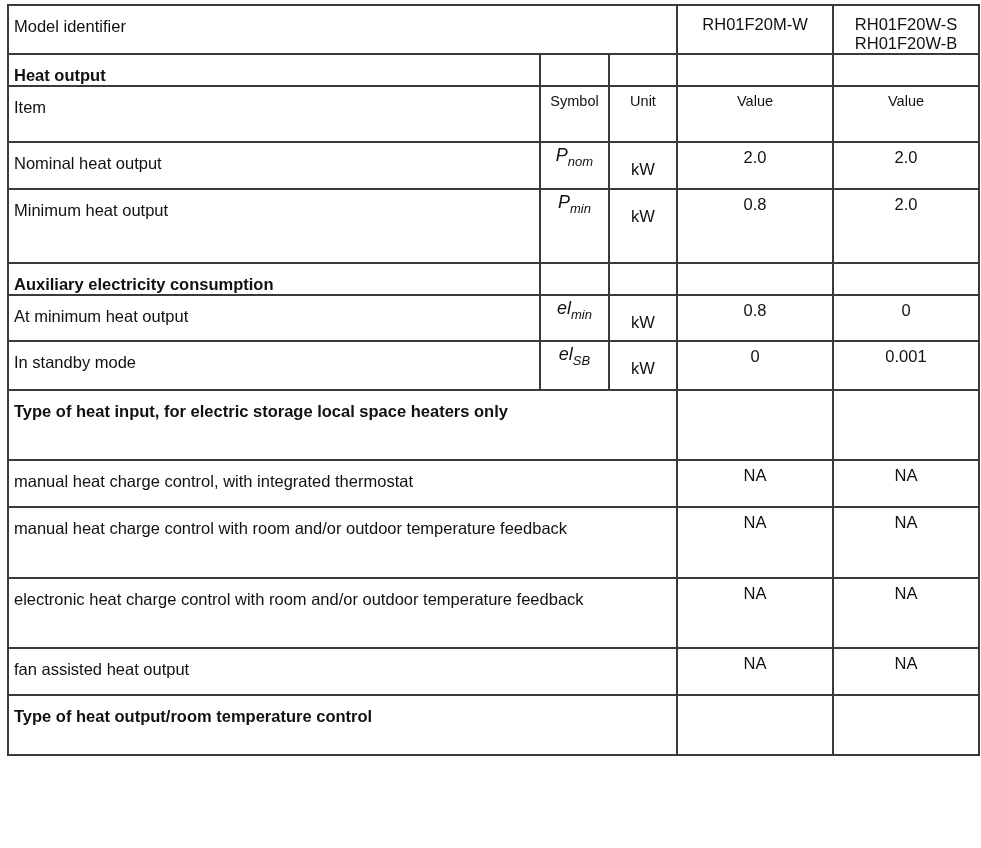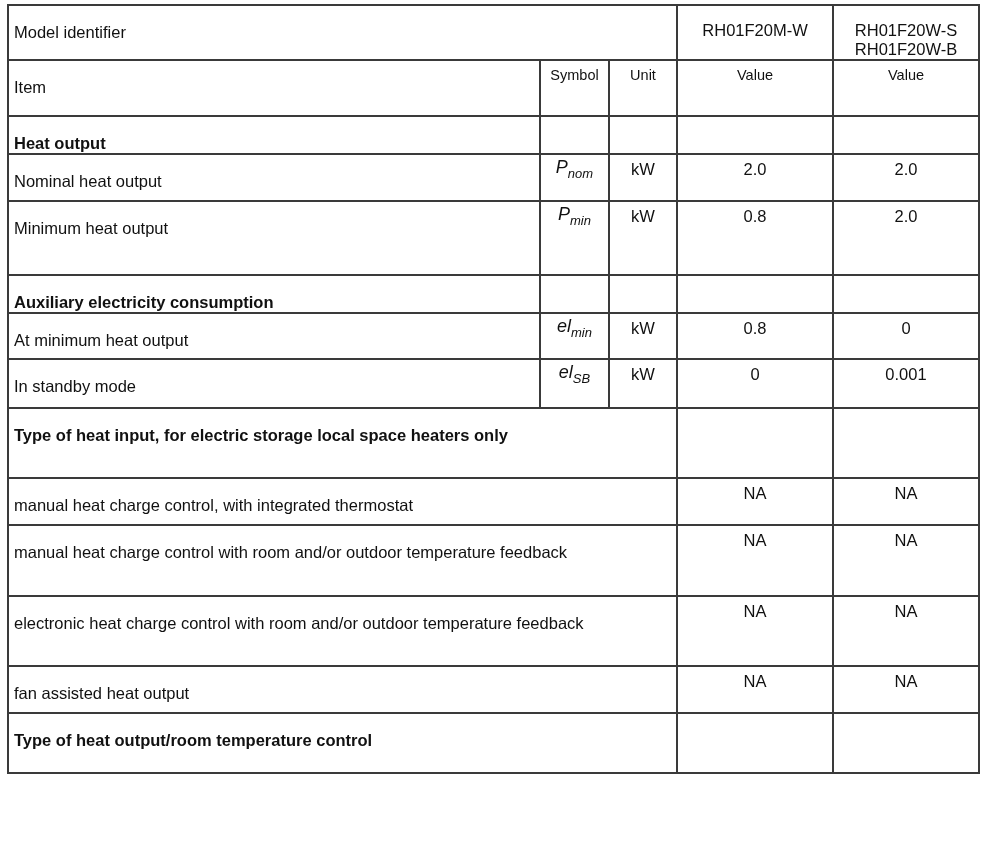--- a/index.html
+++ b/index.html
@@ -2,28 +2,28 @@
 <html><head>
 <meta charset="utf-8">
 <style>
   html, body { margin: 0; padding: 0; background: #ffffff; }
   body { width: 981px; height: 848px; overflow: hidden; position: relative;
          font-family: "Liberation Sans", sans-serif; color: #111; }
   table { position: absolute; left: 7px; top: 4px; border-collapse: collapse;
           table-layout: fixed; width: 971px; }
   td { border: 2px solid #3a3a3a; vertical-align: top; padding: 0;
        font-size: 16.5px; line-height: 20px; }
-  td.item { padding: 16px 0 0 5px; }
+  td.item { padding: 10px 0 0 5px; }
   td.hdr-small { font-size: 14.5px; text-align: center; padding-top: 4px; }
   td.val { text-align: center; padding-top: 4px; }
   td.sym { text-align: center; padding-top: 2px; font-style: italic; font-size: 18px; }
   td.sym sub { font-size: 13px; vertical-align: -5px; }
-  td.unit { text-align: center; padding-top: 4px; }
+  td.unit { text-align: center; padding-top: 16px; }
   td.bold { font-weight: bold; }
-  td.model { text-align: center; padding-top: 15px; line-height: 19px; }
+  td.model { text-align: center; padding-top: 9px; line-height: 19px; }
 </style>
 </head>
 <body>
 
 <table>
   <colgroup>
     <col style="width:532px">
       <col style="width:69px">
       <col style="width:68px">
       <col style="width:156px">
@@ -33,34 +33,34 @@
   <tbody>
       <tr style="height:47px">
     <td class="item" colspan="3">Model identifier</td>
     <td class="model">RH01F20M-W</td>
     <td class="model">
       <div>RH01F20W-S</div>
       <div>RH01F20W-B</div>
     </td>
   </tr>
 
+  <tr style="height:28px">
+    <td class="item bold">Heat output</td>
+    <td></td>
+        <td></td>
+        <td></td>
+        <td></td>
+  </tr>
+
   <tr style="height:56px">
     <td class="item">Item</td>
     <td class="hdr-small">Symbol</td>
     <td class="hdr-small">Unit</td>
     <td class="hdr-small">Value</td>
     <td class="hdr-small">Value</td>
-  </tr>
-
-  <tr style="height:28px">
-    <td class="item bold">Heat output</td>
-    <td></td>
-        <td></td>
-        <td></td>
-        <td></td>
   </tr>
   <tr style="height:47px">
     <td class="item">Nominal heat output</td>
     <td class="sym"><span>P</span><sub>nom</sub></td>
     <td class="unit">kW</td>
     <td class="val">2.0</td>
     <td class="val">2.0</td>
   </tr>
   <tr style="height:74px">
     <td class="item">Minimum heat output</td>

